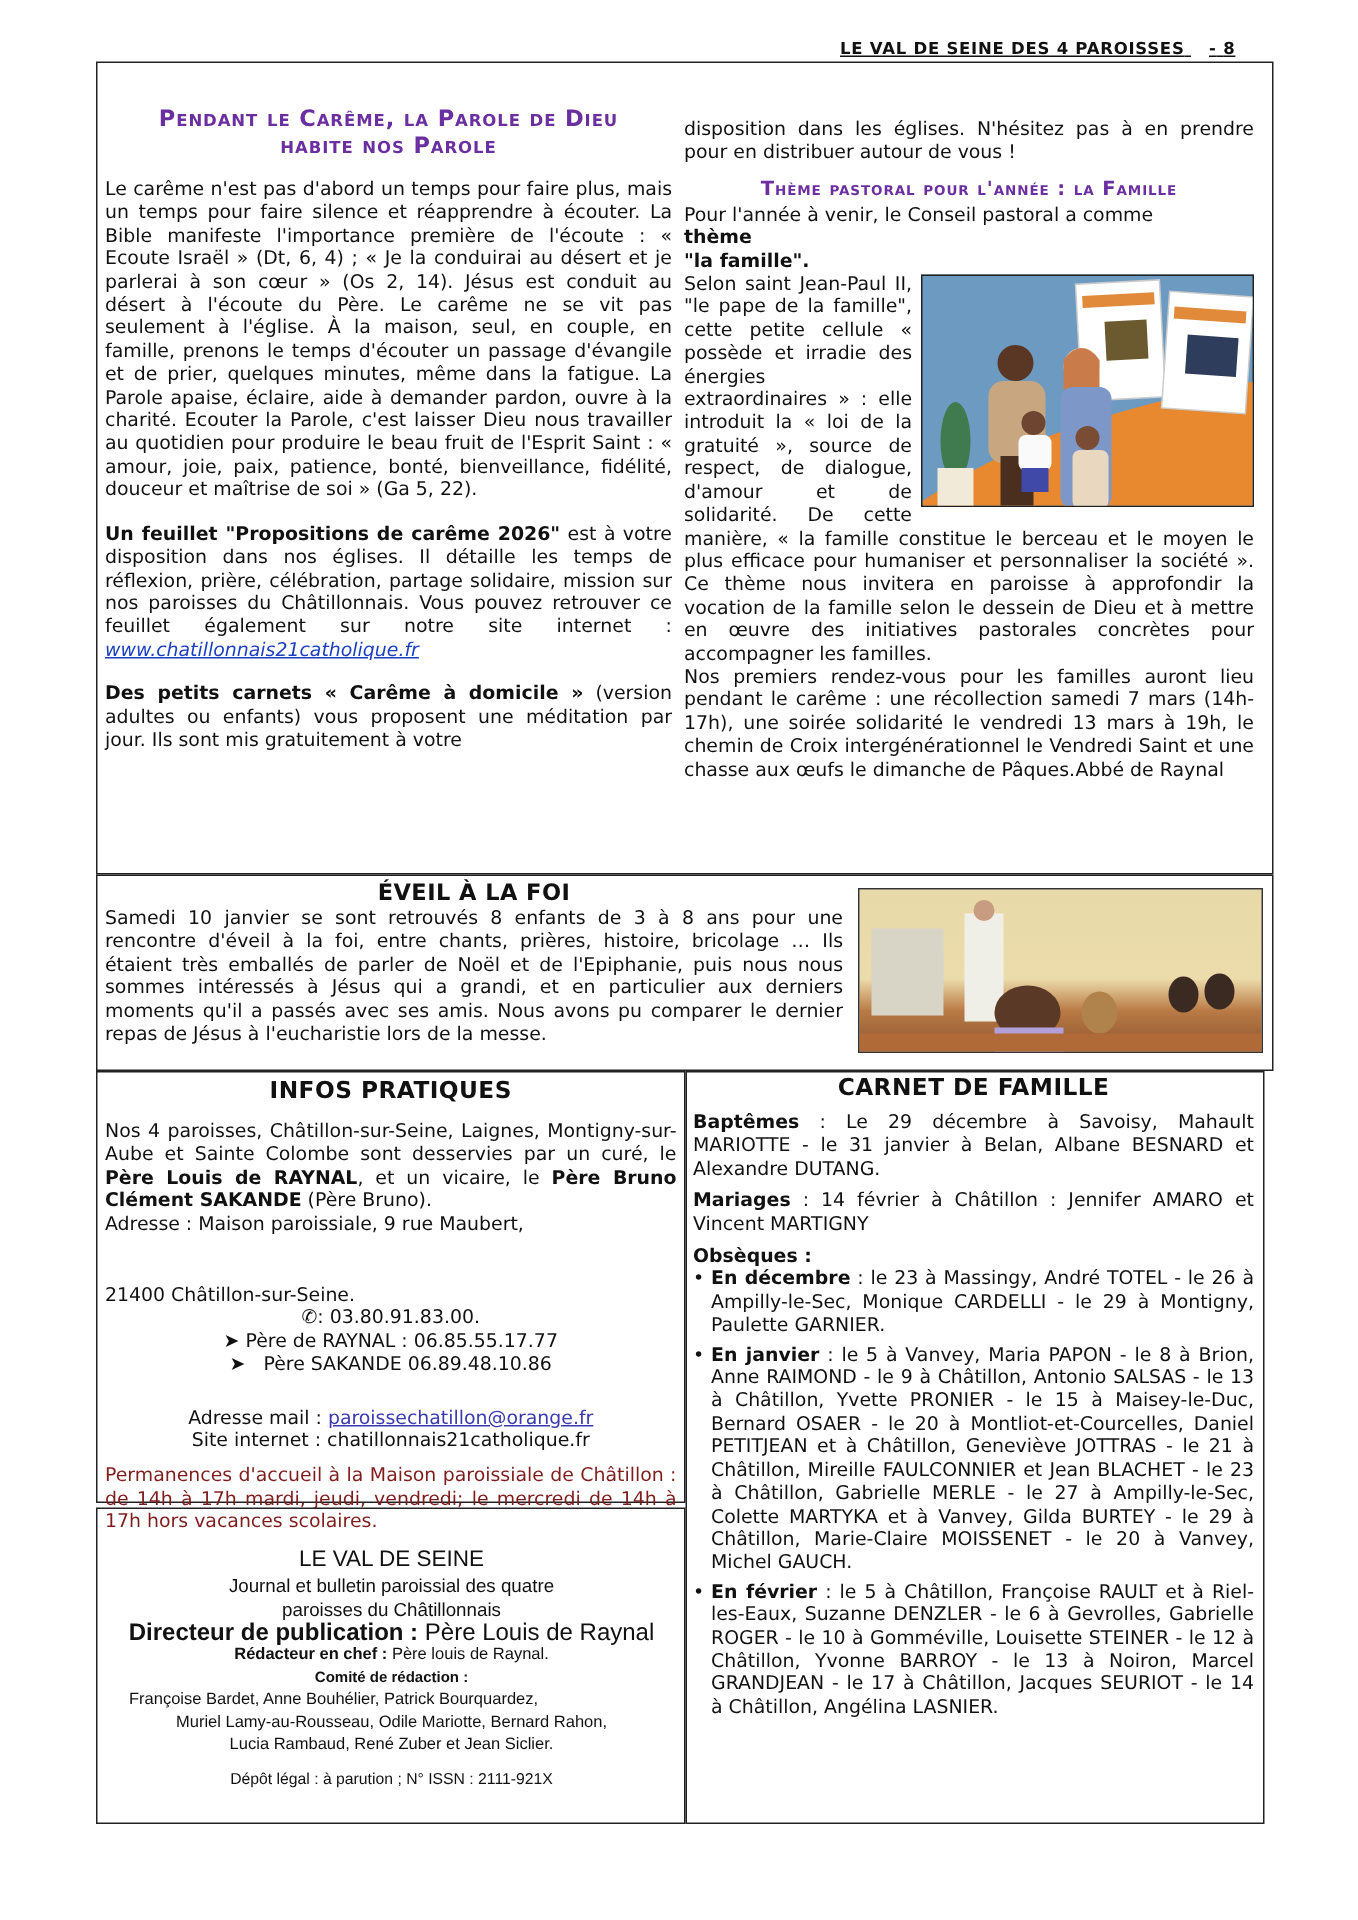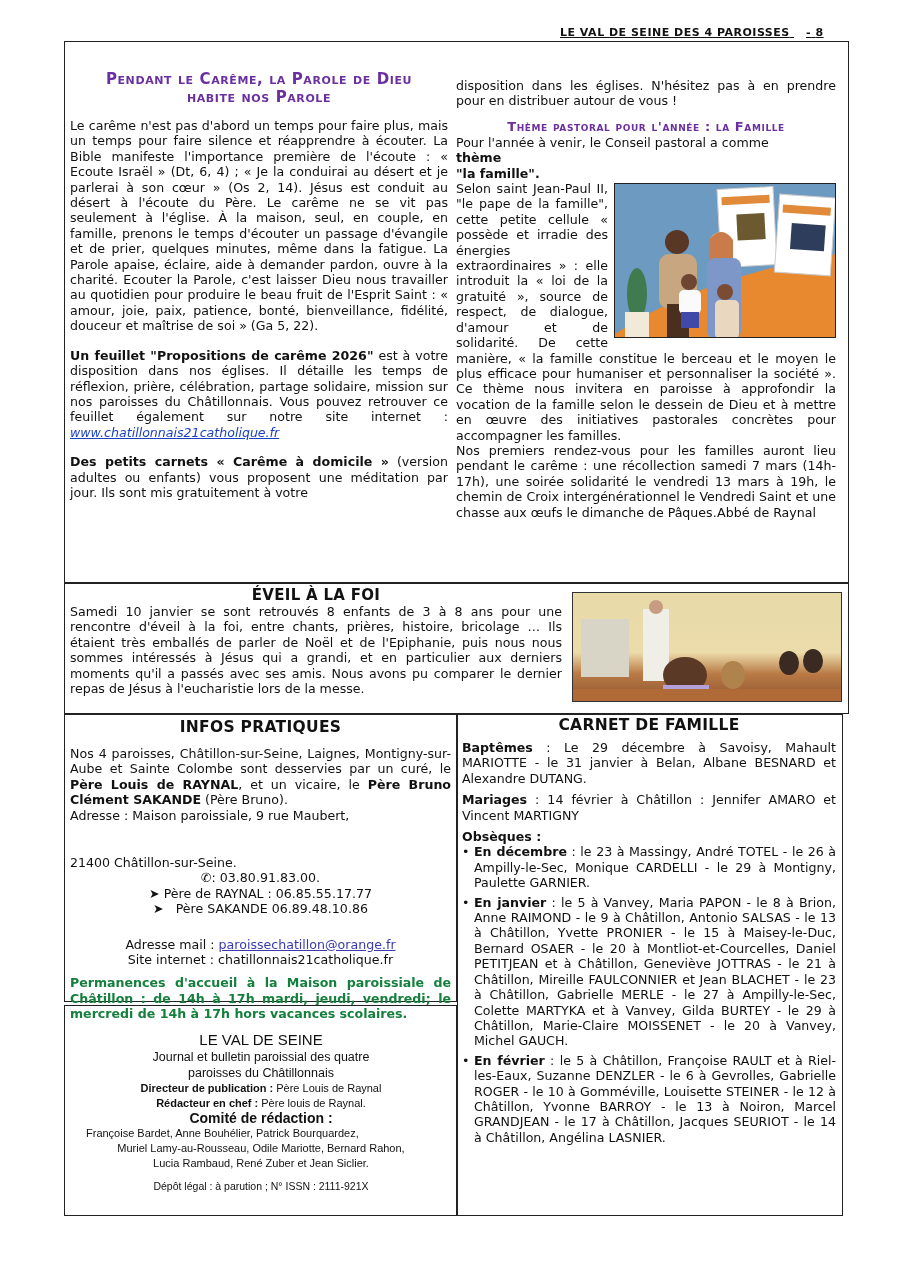--- a/index.html
+++ b/index.html
@@ -9,21 +9,21 @@
   .box { position: absolute; border: 1.5px solid #222; box-sizing: border-box; }
   .running-header { position: absolute; left: 560px; top: 26px; font-size: 11px; font-weight: bold;
                     letter-spacing: 0.5px; text-decoration: underline; white-space: nowrap; }
   .running-header .pg { text-decoration: none; margin-left: 12px; }
   .txt { font-size: 12.6px; line-height: 15.4px; text-align: justify; }
   .h-purple { color: #6b2fa0; font-weight: bold; font-variant: small-caps; text-align: center;
               letter-spacing: 0.6px; }
   .h-black { font-weight: bold; text-align: center; font-size: 15px; letter-spacing: 0.3px; }
   a.link { color: #1a3fc0; text-decoration: underline; font-style: italic; }
   a.mail { color: #3a3ab0; text-decoration: underline; }
-  .red { color: #15803d; font-weight: bold; }
+  .red { color: #7f1d1d; font-weight: normal; }
   .center { text-align: center; }
   p { margin: 0; }
   .illus { position: absolute; background: #6d9ac0; border: 1.5px solid #222; overflow: hidden; box-sizing: border-box; }
   .photo { position: absolute; overflow: hidden; border: 1px solid #333; box-sizing: border-box;
            background: linear-gradient(180deg, #e8d9a8 0%, #ecdcab 55%, #b97a45 75%, #8c5530 100%); }
   .bul { display: flex; }
   .bul .dot { width: 12px; flex: none; }
   .bul .body { flex: 1; }
   .masthead { font-family: "Liberation Sans", sans-serif; text-align: center; color: #111; }
 </style>
@@ -143,27 +143,27 @@
     <span>Site internet : </span><span>chatillonnais21catholique.fr</span>
   </p>
   <p class="txt red" style="margin-top:8px;">Permanences d'accueil à la Maison paroissiale de Châtillon : de 14h à 17h mardi, jeudi, vendredi; le mercredi de 14h à 17h hors vacances scolaires.</p>
 </div>
 
 <div class="box" style="left:64px; top:1005px; width:393px; height:211px;"></div>
 <div class="abs masthead" style="left:66px; top:1030px; width:390px;">
   <div style="font-size:15px; line-height:19px;">LE  VAL DE SEINE</div>
   <div style="font-size:12.5px; line-height:16px;">Journal et bulletin paroissial des quatre</div>
   <div style="font-size:12.5px; line-height:16px;">paroisses du Châtillonnais</div>
-  <div style="font-size:11px; line-height:15px;">
+  <div style="font-size:16px; line-height:15px;">
     <b>Directeur de publication  : </b><span>Père Louis de Raynal</span>
   </div>
   <div style="font-size:11px; line-height:15px;">
     <b>Rédacteur en chef : </b><span>Père louis de Raynal.</span>
   </div>
-  <div style="font-size:14px; line-height:15px; font-weight:bold;">Comité de rédaction :</div>
+  <div style="font-size:10px; line-height:15px; font-weight:bold;">Comité de rédaction :</div>
   <div style="font-size:11px; line-height:15px; text-align:left;padding-left:20px;">Françoise Bardet,  Anne Bouhélier, Patrick Bourquardez,</div>
   <div style="font-size:11px; line-height:15px;">Muriel Lamy-au-Rousseau, Odile Mariotte, Bernard Rahon,</div>
   <div style="font-size:11px; line-height:15px;">Lucia  Rambaud, René Zuber et Jean Siclier.</div>
   <div style="font-size:10.5px; line-height:15px; margin-top:8px;">Dépôt légal : à parution ; N° ISSN : 2111-921X</div>
 </div>
 
 <div class="box" style="left:457px; top:714px; width:386px; height:502px;"></div>
 <div class="abs" style="left:462px; top:716px; width:374px;">
   <div class="h-black" style="font-size:15.5px; margin-bottom:6px;">CARNET DE FAMILLE</div>
   <p class="txt">

